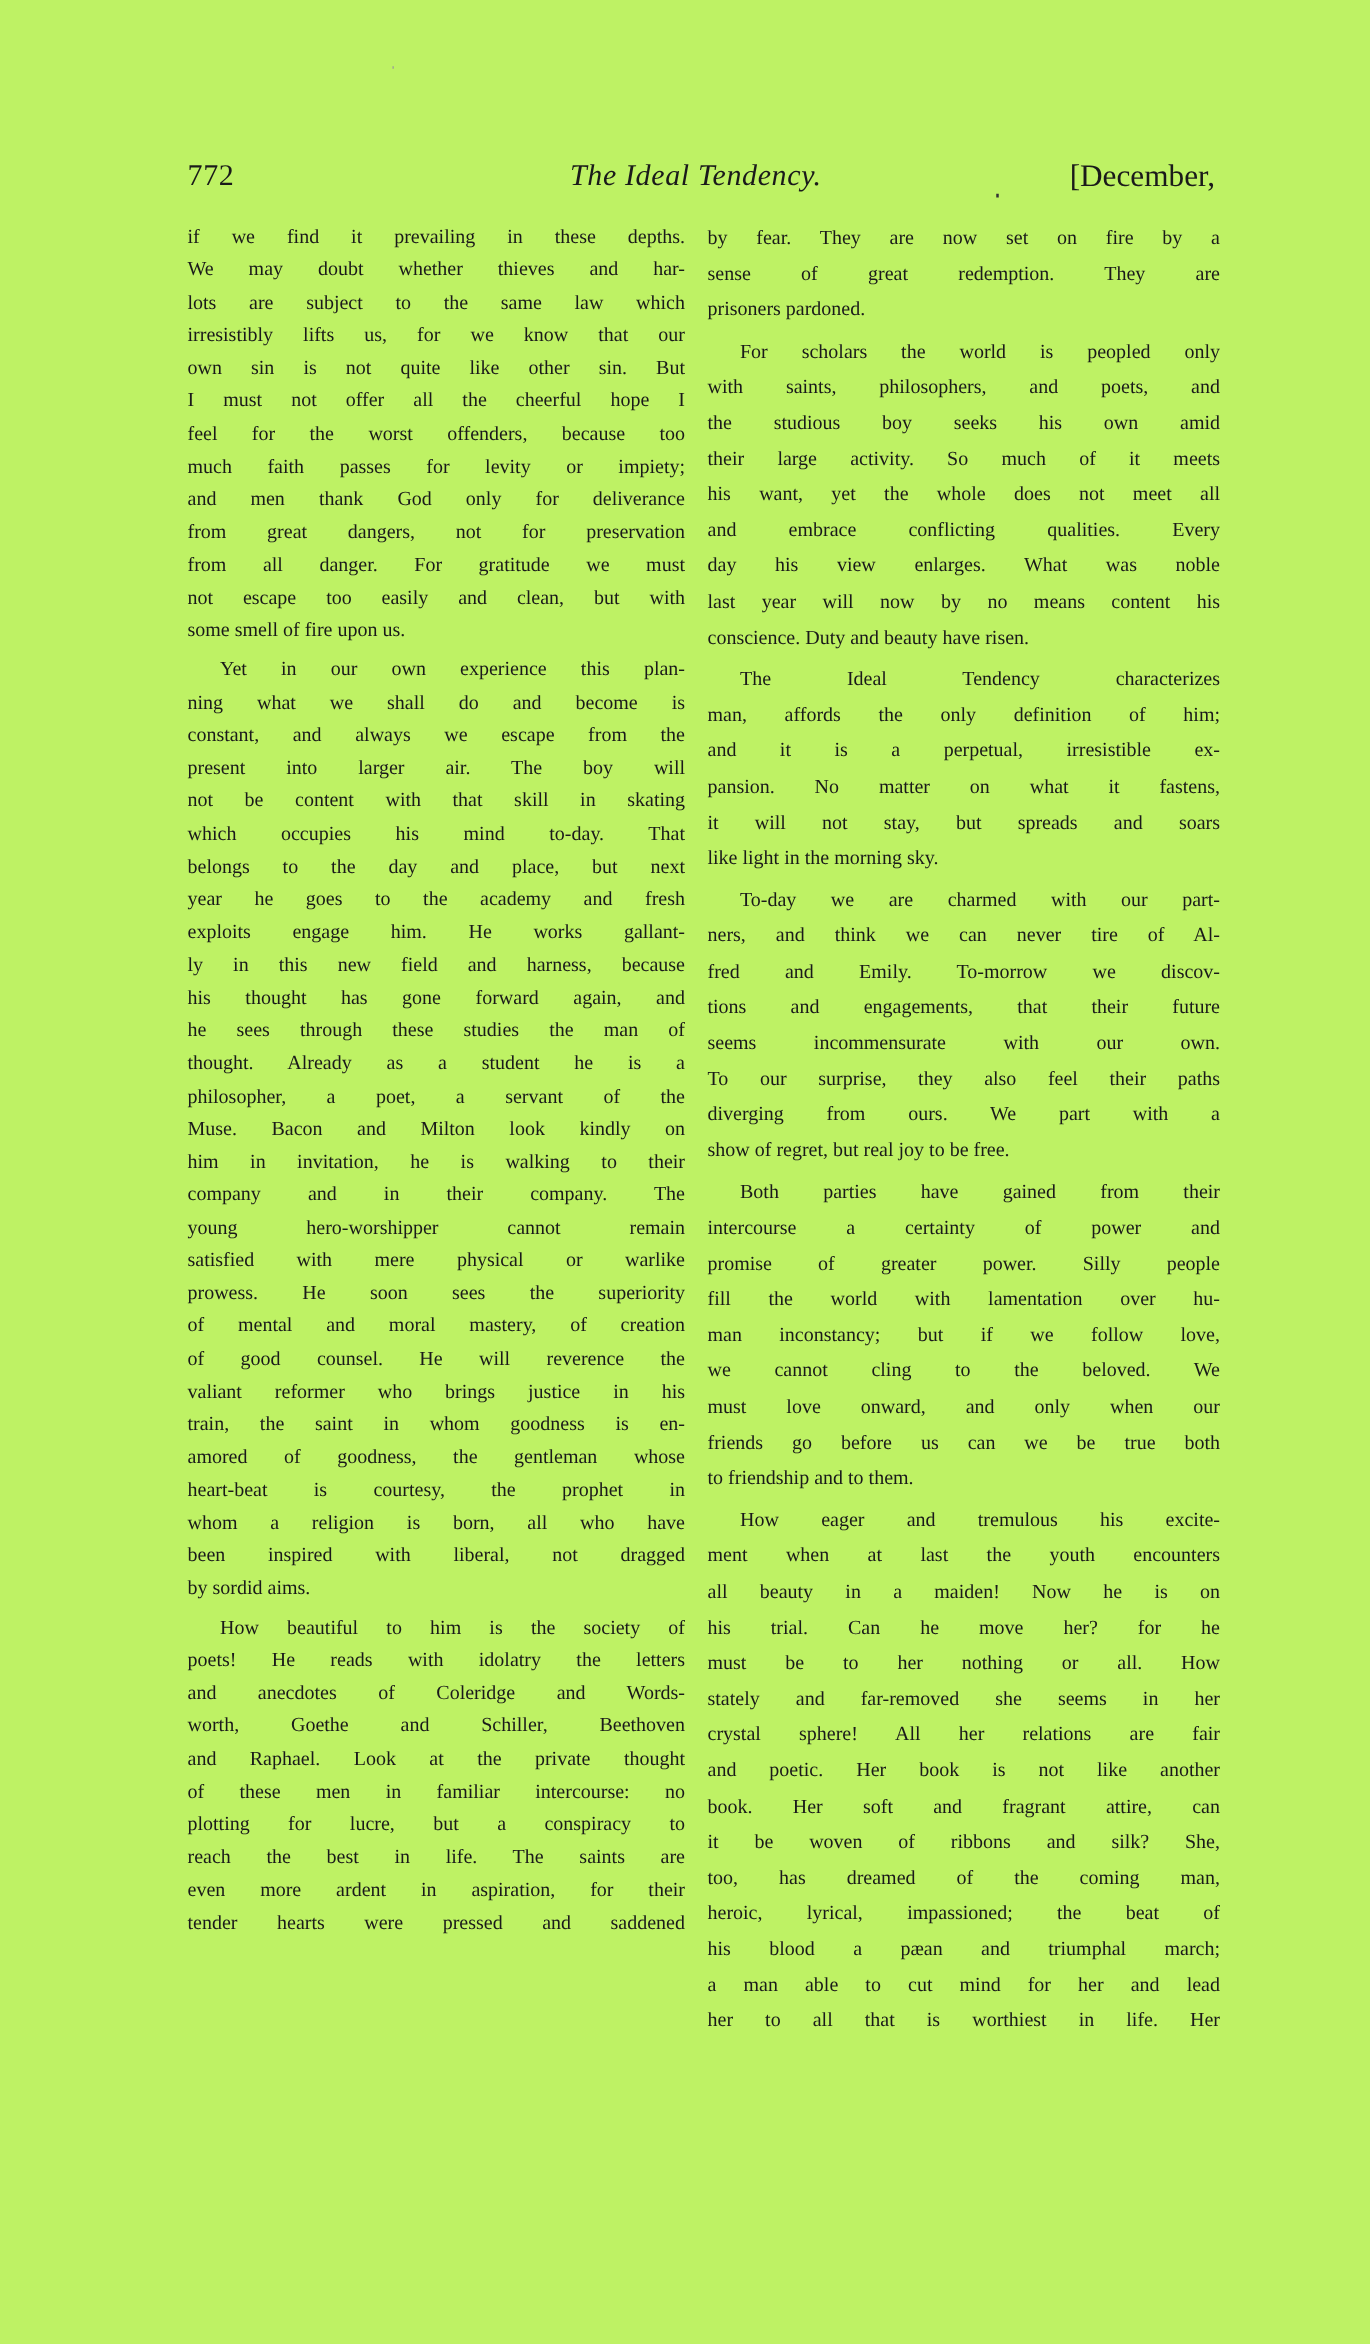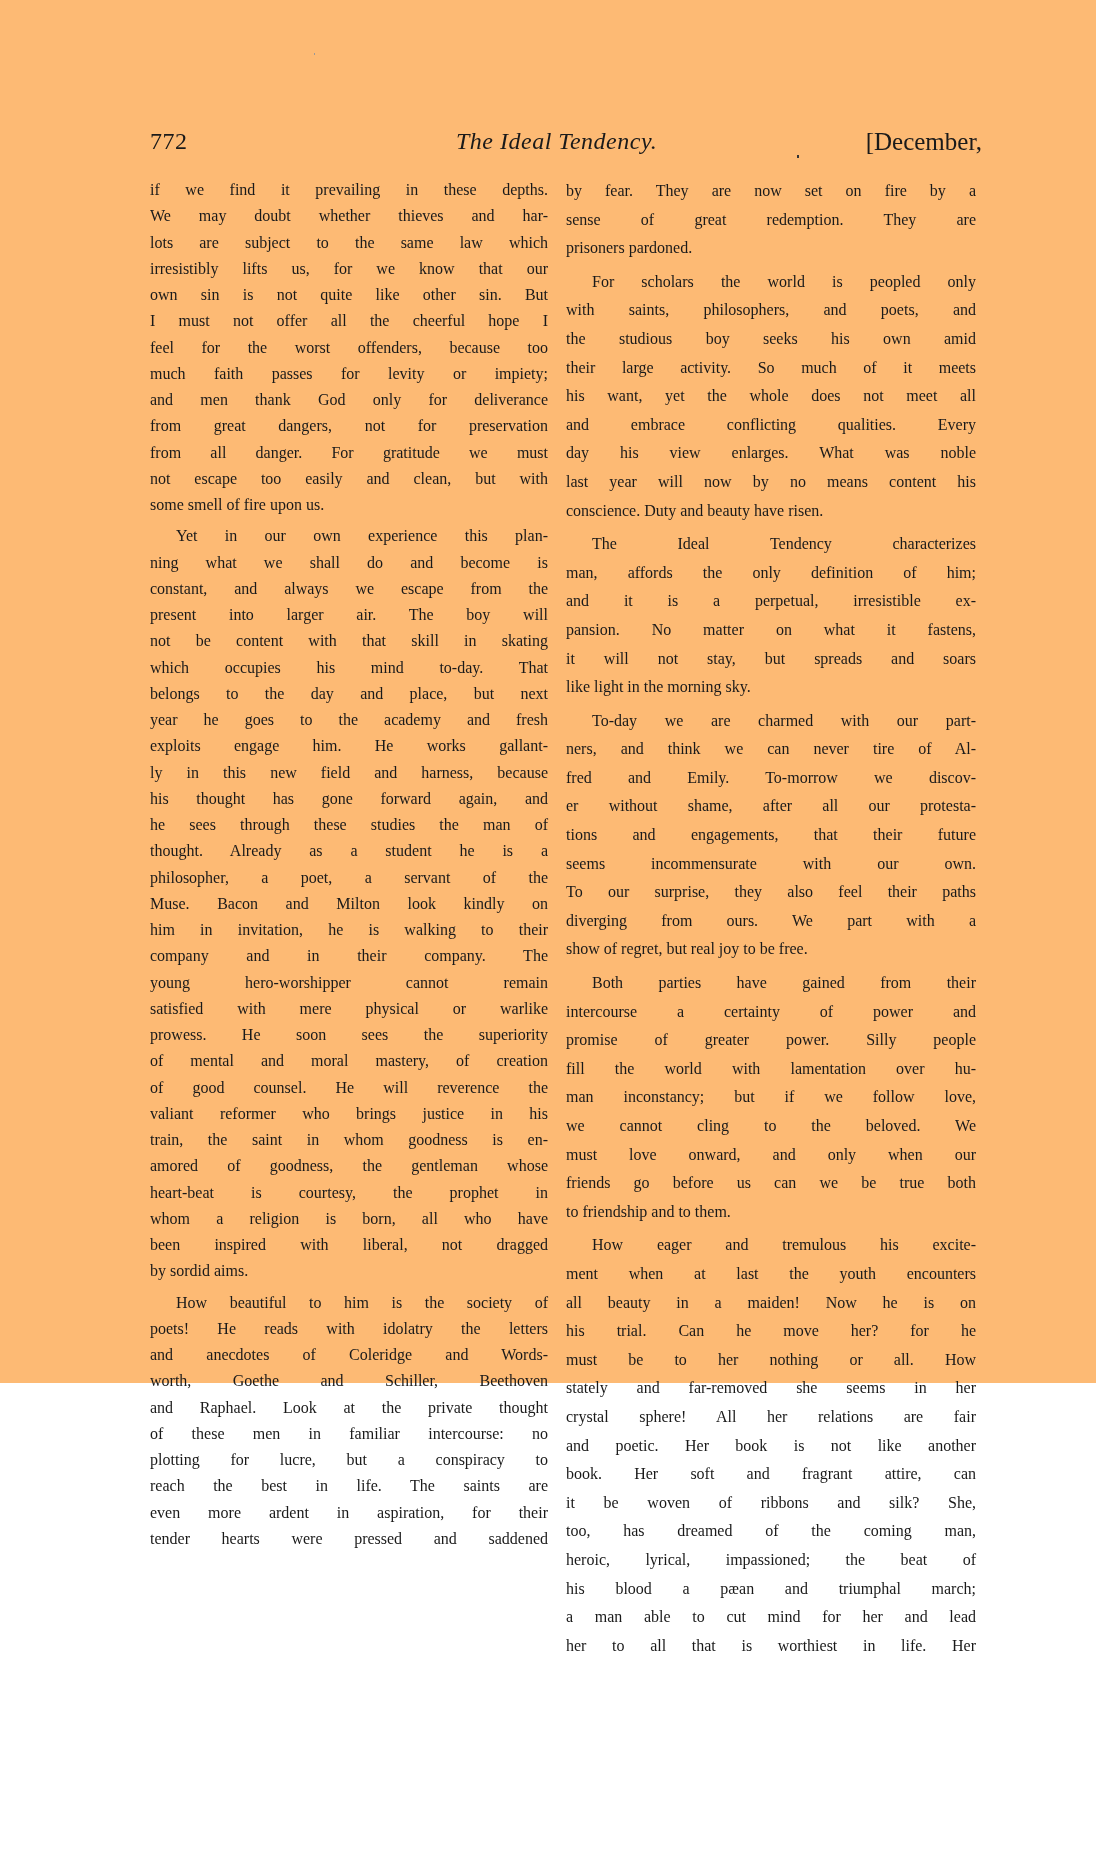--- a/index.html
+++ b/index.html
@@ -12,22 +12,22 @@
       height: 1875px;
       position: relative;
       overflow: hidden;
       font-family: "DejaVu Serif", "Liberation Serif", serif;
       color: #1a1a1a;
     }
     .page {
       position: absolute;
       left: 0; top: 0;
       width: 1096px;
-      height: 1383px;
-      background: #fdba74;
+      height: 1875px;
+      background: #bef264;
     }
     .speck {
       position: absolute;
       left: 314px;
       top: 53px;
       width: 1px;
       height: 2px;
       background: #999;
     }
     .running-head {
@@ -48,21 +48,21 @@
     .running-title {
       position: absolute;
       left: 306px;
       top: 0;
       font-size: 24px;
       font-style: italic;
       letter-spacing: 0.5px;
     }
     .running-date {
       position: absolute;
-      right: 0;
+      right: 10px;
       top: 0;
       font-size: 25px;
     }
     .mark-dot {
       position: absolute;
       left: 797px;
       top: 155px;
       width: 2px;
       height: 3px;
       background: #333;
@@ -195,21 +195,20 @@
         <span class="line">man, affords the only definition of him;</span>
         <span class="line">and it is a perpetual, irresistible ex-</span>
         <span class="line">pansion. No matter on what it fastens,</span>
         <span class="line">it will not stay, but spreads and soars</span>
         <span class="line last">like light in the morning sky.</span>
       </div>
       <div class="para">
         <span class="line indent">To-day we are charmed with our part-</span>
         <span class="line">ners, and think we can never tire of Al-</span>
         <span class="line">fred and Emily. To-morrow we discov-</span>
-        <span class="line">er without shame, after all our protesta-</span>
         <span class="line">tions and engagements, that their future</span>
         <span class="line">seems incommensurate with our own.</span>
         <span class="line">To our surprise, they also feel their paths</span>
         <span class="line">diverging from ours. We part with a</span>
         <span class="line last">show of regret, but real joy to be free.</span>
       </div>
       <div class="para">
         <span class="line indent">Both parties have gained from their</span>
         <span class="line">intercourse a certainty of power and</span>
         <span class="line">promise of greater power. Silly people</span>

